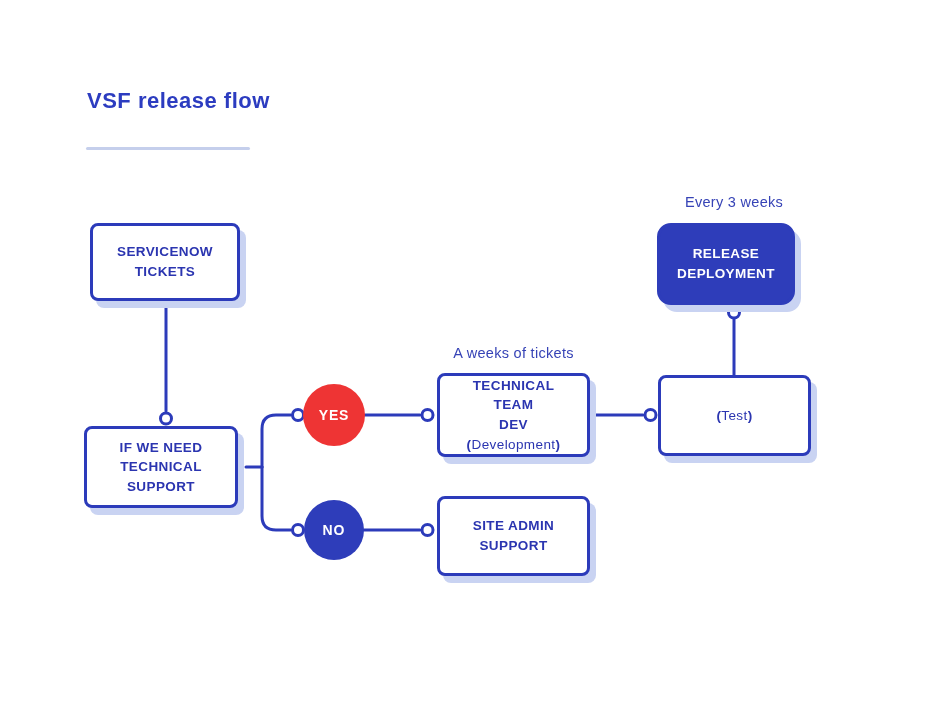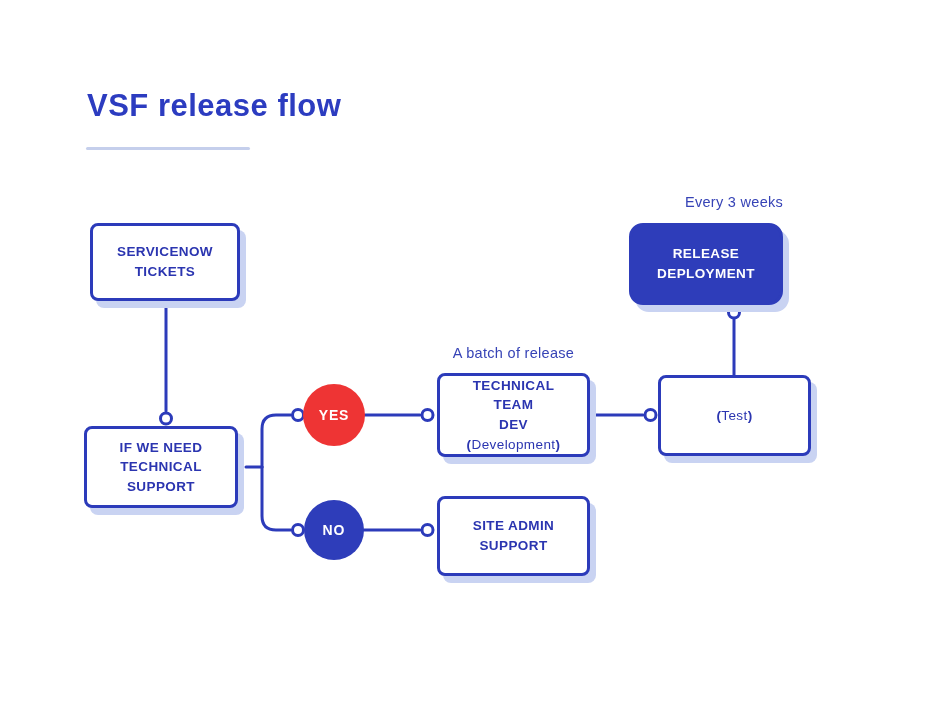--- a/index.html
+++ b/index.html
@@ -11,21 +11,21 @@
     --underline:#c5cfec;
     --label-blue:#3643b6;
   }
   html,body{margin:0;padding:0;background:#ffffff;}
   .canvas{
     position:relative;width:940px;height:705px;background:#ffffff;overflow:hidden;
     font-family:"Liberation Sans","DejaVu Sans",sans-serif;
   }
   .page-title{
     position:absolute;left:87px;top:90px;
-    font-size:31px;font-weight:800;color:#2c3cc0;letter-spacing:.5px;line-height:1;
+    font-size:22px;font-weight:800;color:#2c3cc0;letter-spacing:.5px;line-height:1;
   }
   .title-underline{
     position:absolute;left:86px;top:147px;width:164px;height:3px;
     background:var(--underline);border-radius:2px;
   }
   .node{
     position:absolute;box-sizing:border-box;
     background:#ffffff;border:3px solid var(--blue);border-radius:8px;
     box-shadow:6px 7px 0 var(--shadow);
     display:flex;flex-direction:column;align-items:center;justify-content:center;
@@ -43,39 +43,39 @@
   }
   .edge-label{
     position:absolute;text-align:center;
     color:var(--label-blue);font-weight:500;font-size:14.5px;letter-spacing:.3px;
   }
   #node-servicenow{left:90px;top:223px;width:150px;height:78px;}
   #node-decision{left:84px;top:426px;width:154px;height:82px;}
   #node-tech{left:437px;top:373px;width:153px;height:84px;}
   #node-site{left:437px;top:496px;width:153px;height:80px;}
   #node-veolia{left:658px;top:375px;width:153px;height:81px;}
-  #node-release{left:629px;top:223px;width:154px;height:82px;}
+  #node-release{left:657px;top:223px;width:138px;height:82px;}
   #decision-yes{left:303px;top:384px;width:62px;height:62px;background:var(--red);}
   #decision-no{left:304px;top:500px;width:60px;height:60px;background:var(--fill-blue);}
   #label-batch{left:437px;top:345px;width:153px;}
   #label-every{left:657px;top:194px;width:154px;}
   svg.wires{position:absolute;left:0;top:0;pointer-events:none;}
   svg.wires path{fill:none;stroke:var(--blue);stroke-width:3;stroke-linecap:round;}
   svg.wires circle{fill:#ffffff;stroke:var(--blue);stroke-width:3;}
 </style>
 </head>
 <body>
 
 <div class="canvas">
 
   <div class="page-title">VSF release flow</div>
   <div class="title-underline"></div>
 
   <div class="edge-label" id="label-every">Every 3 weeks</div>
-  <div class="edge-label" id="label-batch">A batch of release</div>
+  <div class="edge-label" id="label-batch">A weeks of tickets</div>
 
   <svg class="wires" width="940" height="705">
     <path d="M166 301 V411"></path>
     <path d="M246 467 H262"></path>
     <path d="M262 467 V429 Q262 415 276 415 H291"></path>
     <path d="M262 467 V516 Q262 530 276 530 H291"></path>
     <path d="M365 415 H420"></path>
     <path d="M364 530 H420"></path>
     <path d="M590 415 H643"></path>
     <path d="M734 375 V319"></path>

